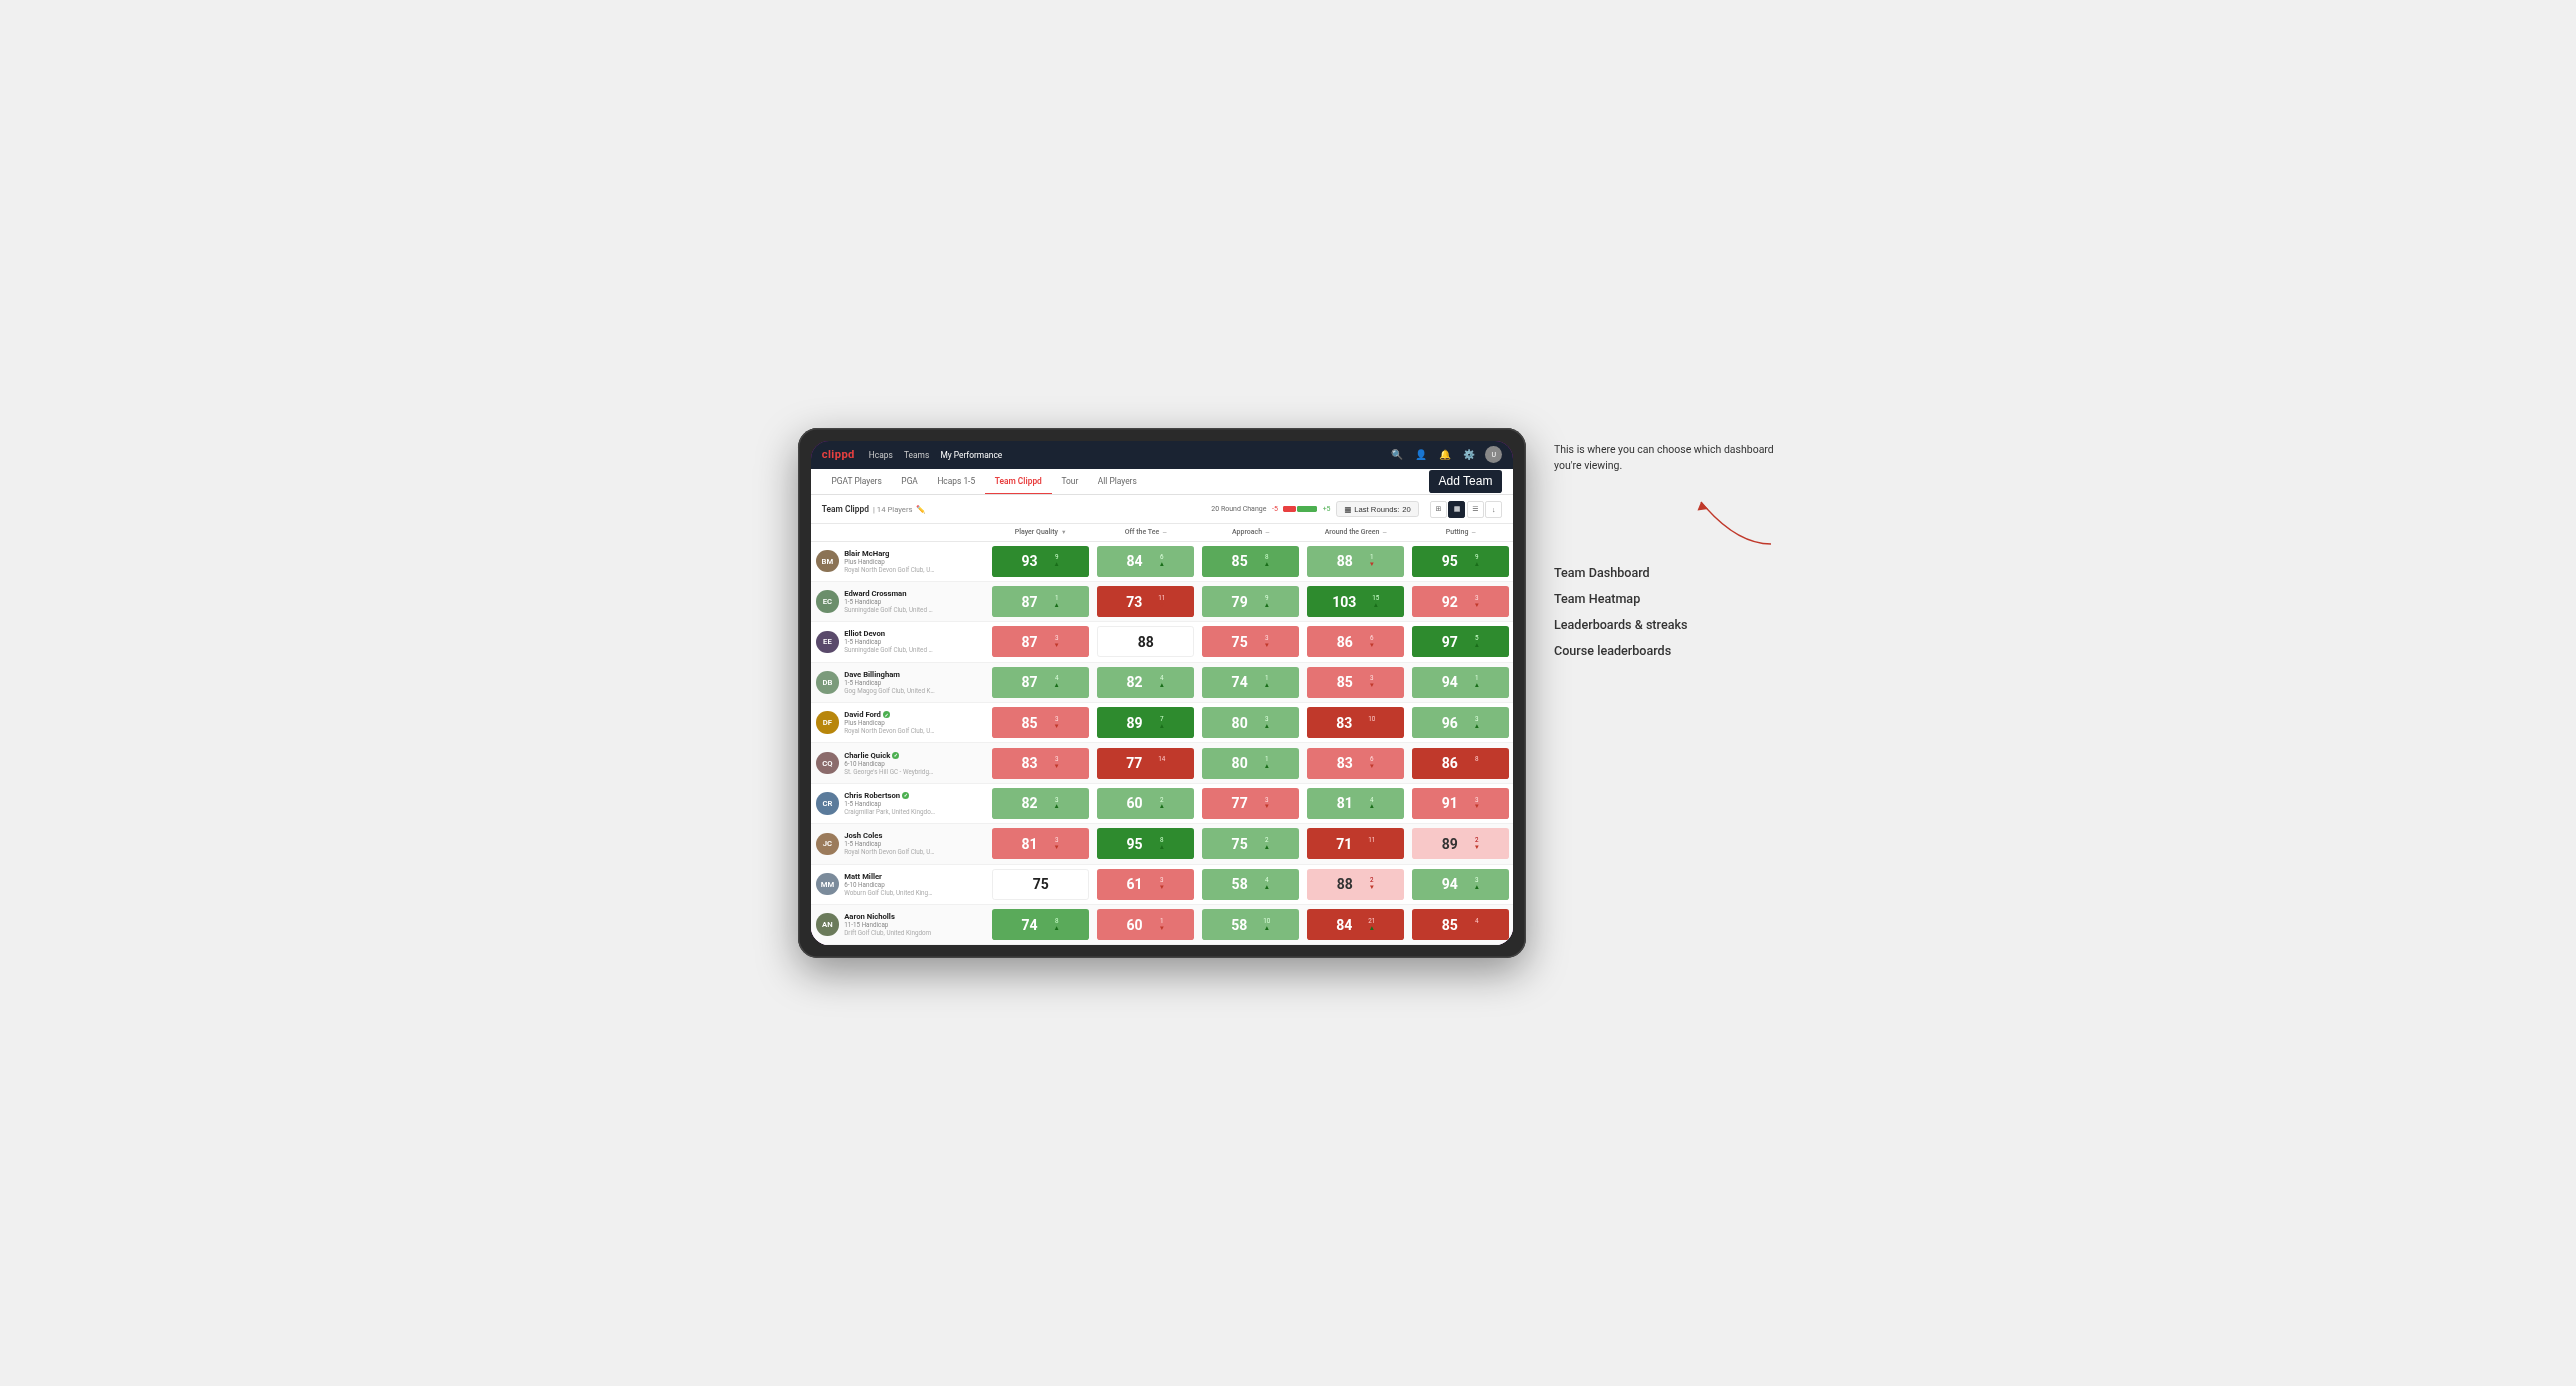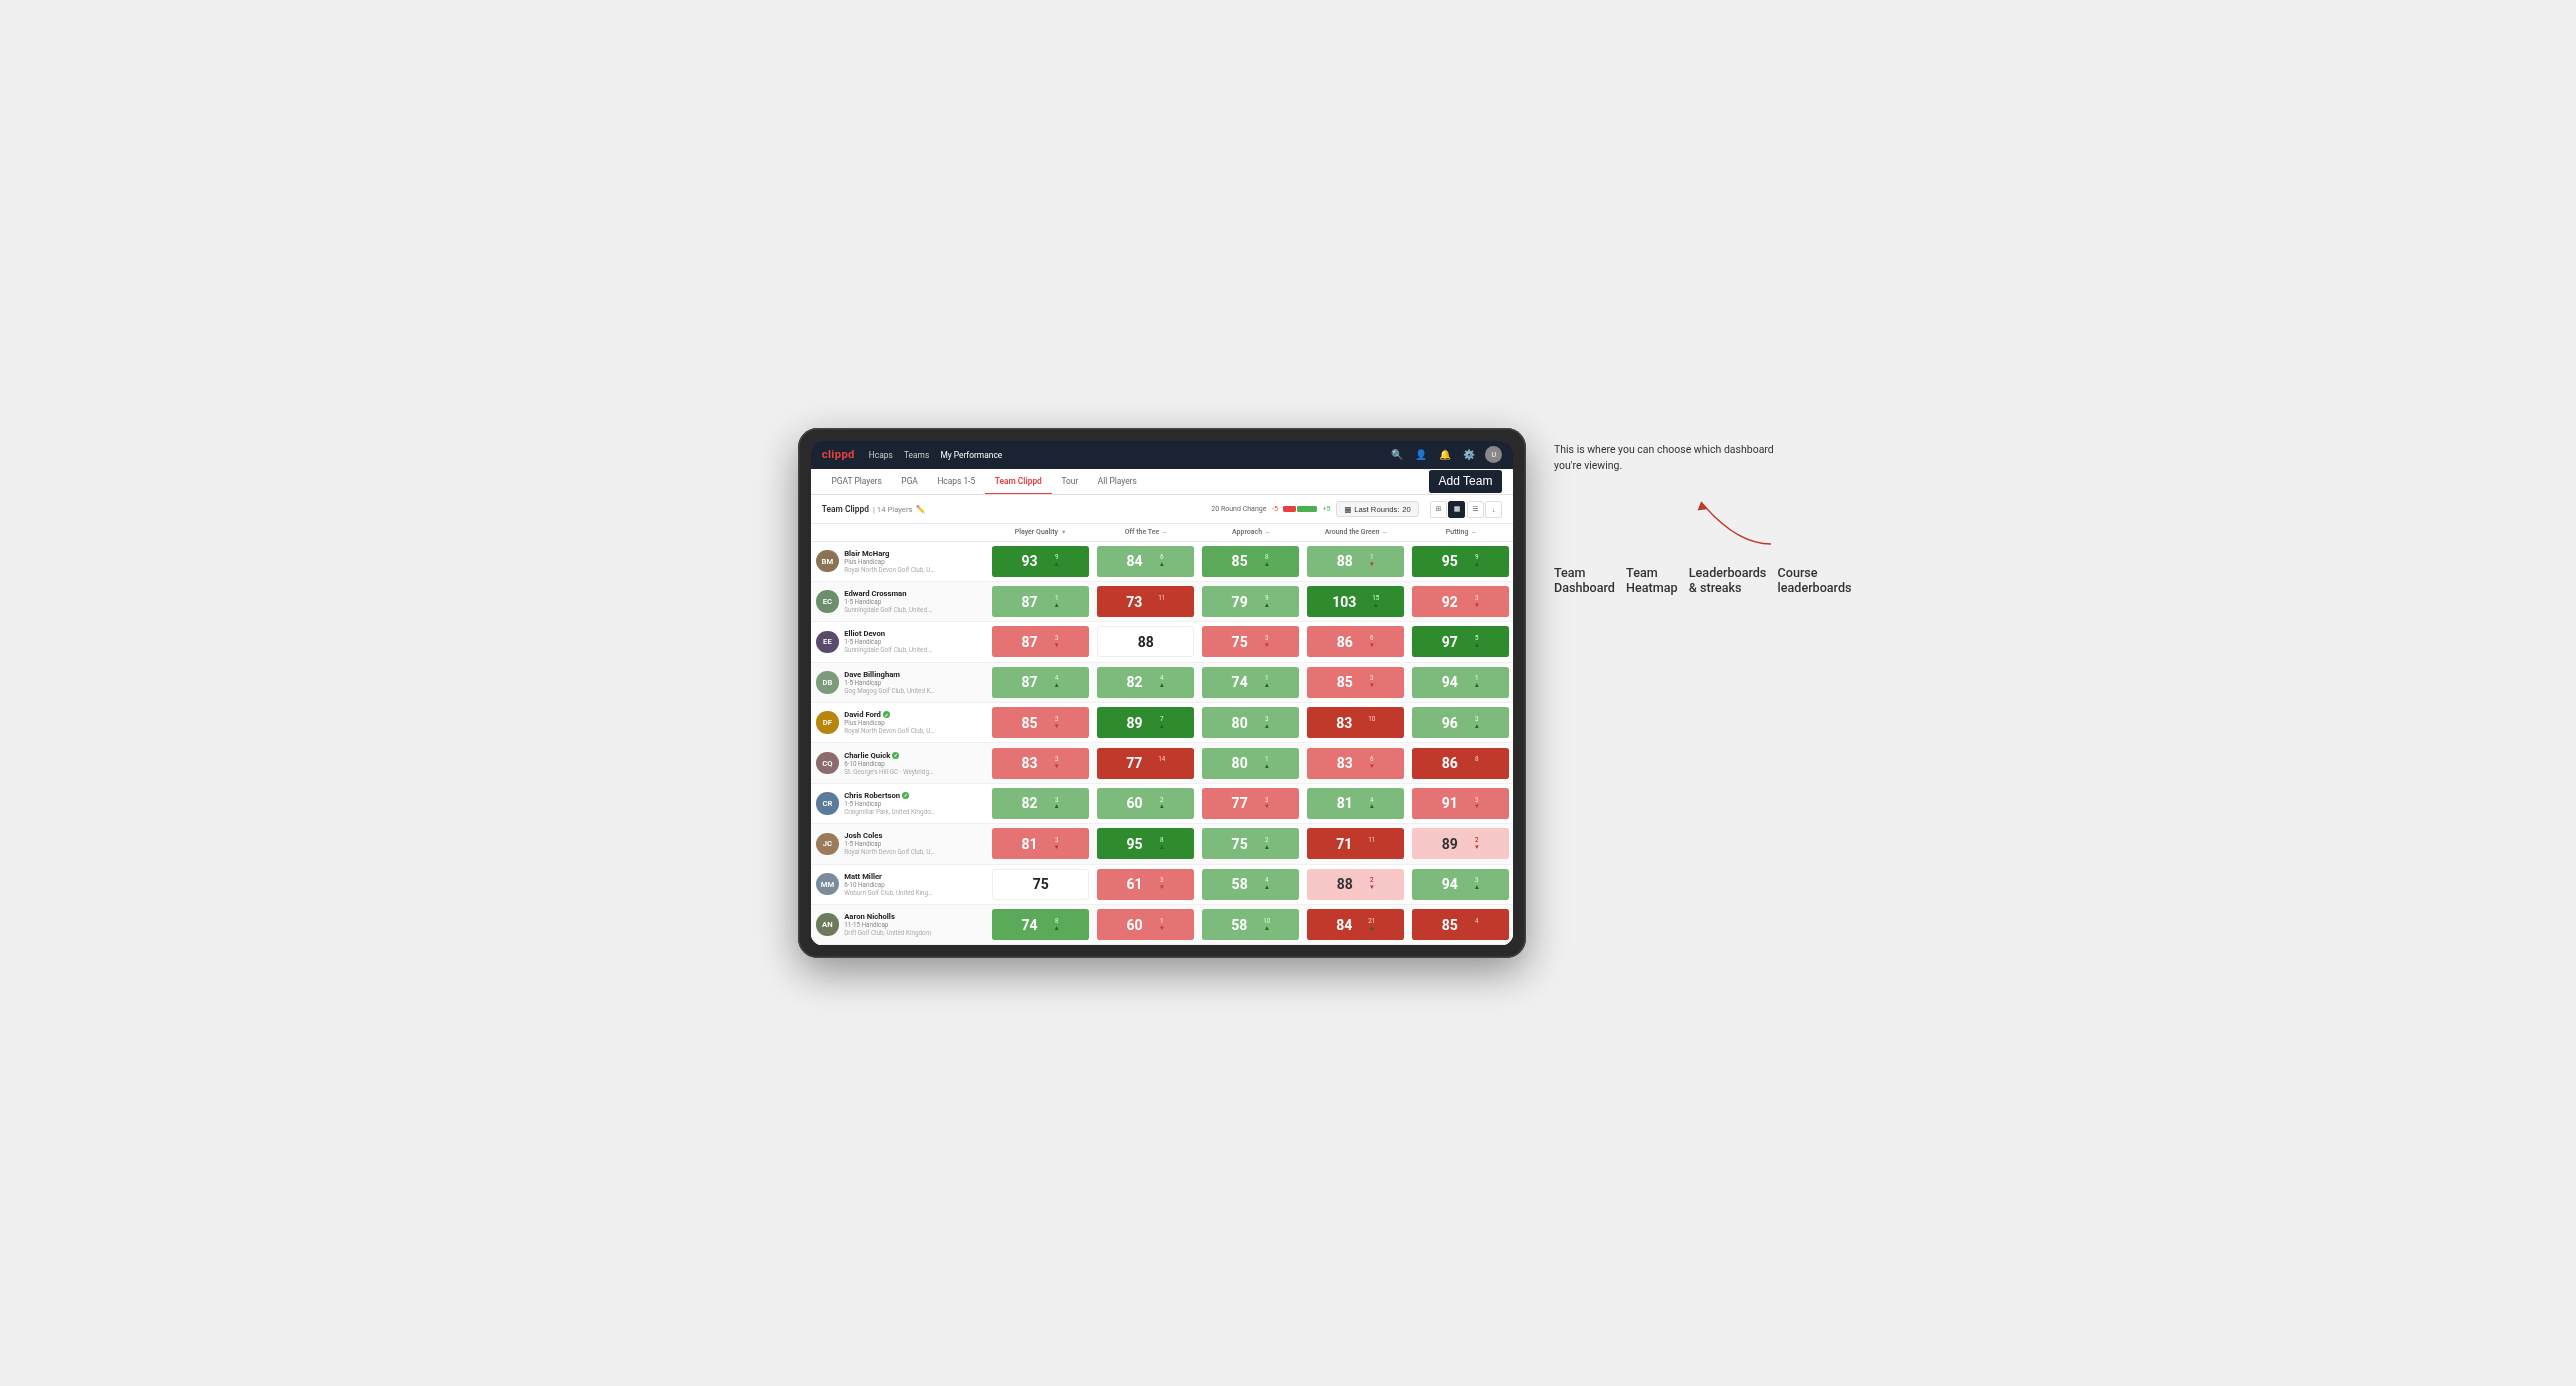--- a/index.html
+++ b/index.html
@@ -26,21 +26,21 @@
       background: #2a2a2a;
       border-radius: 19.6px;
       padding: 12.6px;
       box-shadow: 0 14px 42px rgba(0,0,0,0.4), inset 0 0 0 1.4px #444;
       flex: 1;
       min-width: 0;
     }
 
     .tablet-screen {
       background: #a21caf;
-      border-radius: 11px;
+      border-radius: 18px;
       overflow: hidden;
     }
 
     
     .navbar {
       background: #1a2332;
       display: flex;
       align-items: center;
       padding: 5.6px 11.2px;
       gap: 14px;
@@ -406,23 +406,22 @@
       justify-content: flex-end;
       margin-bottom: 14px;
     }
 
     .annotation-arrow svg {
       transform: scaleX(-1);
     }
 
     .dashboard-options {
       display: flex;
-      flex-direction: row;
+      flex-direction: column;
       gap: 11.2px;
-      align-items: center;
     }
 
     .dashboard-option {
       font-size: 12.6px;
       font-weight: 500;
       color: #333;
     }
   </style>
 </head>
 <body>

